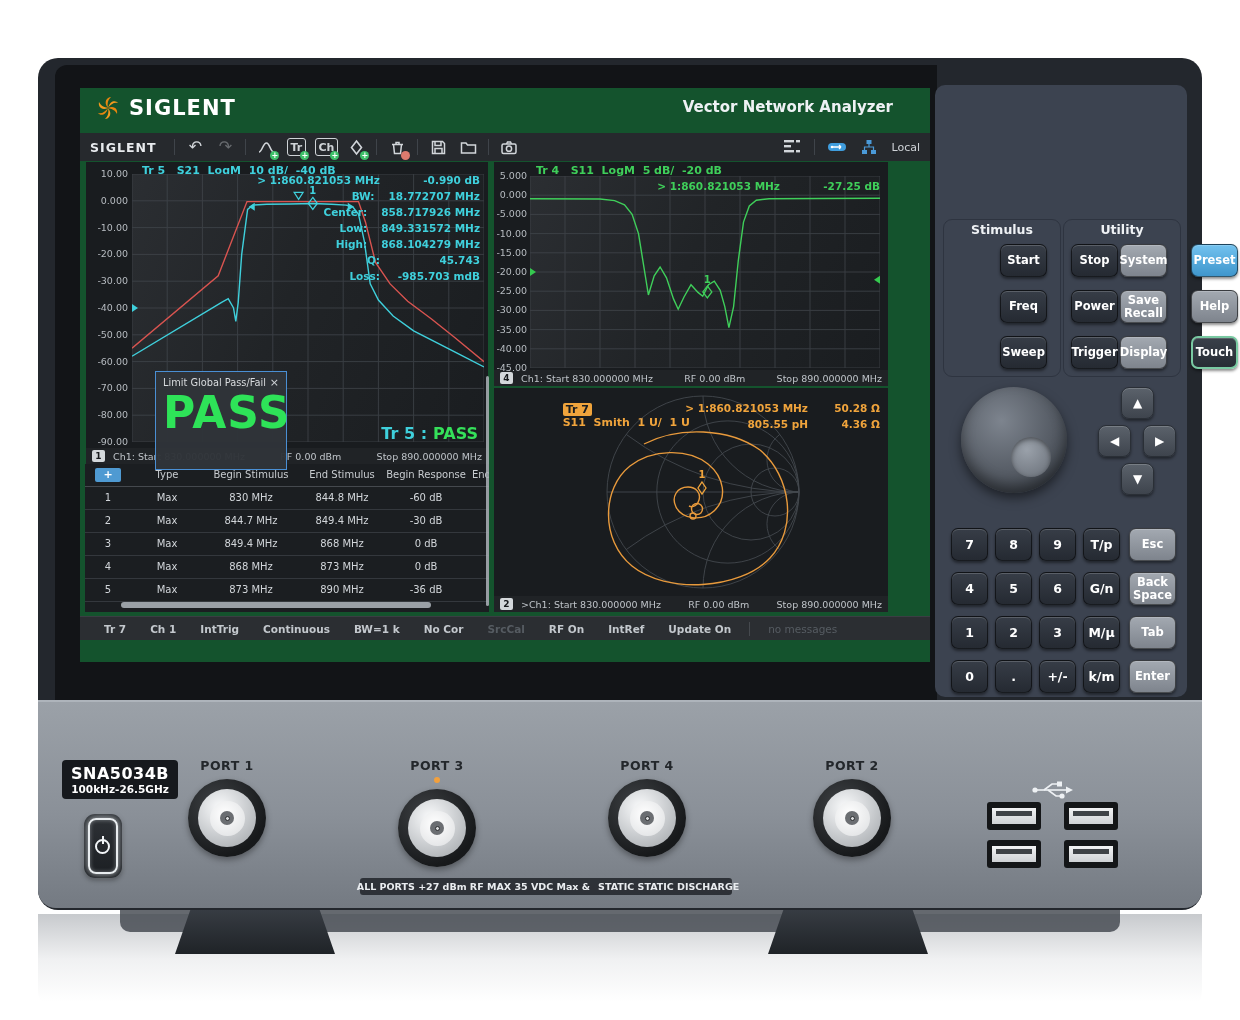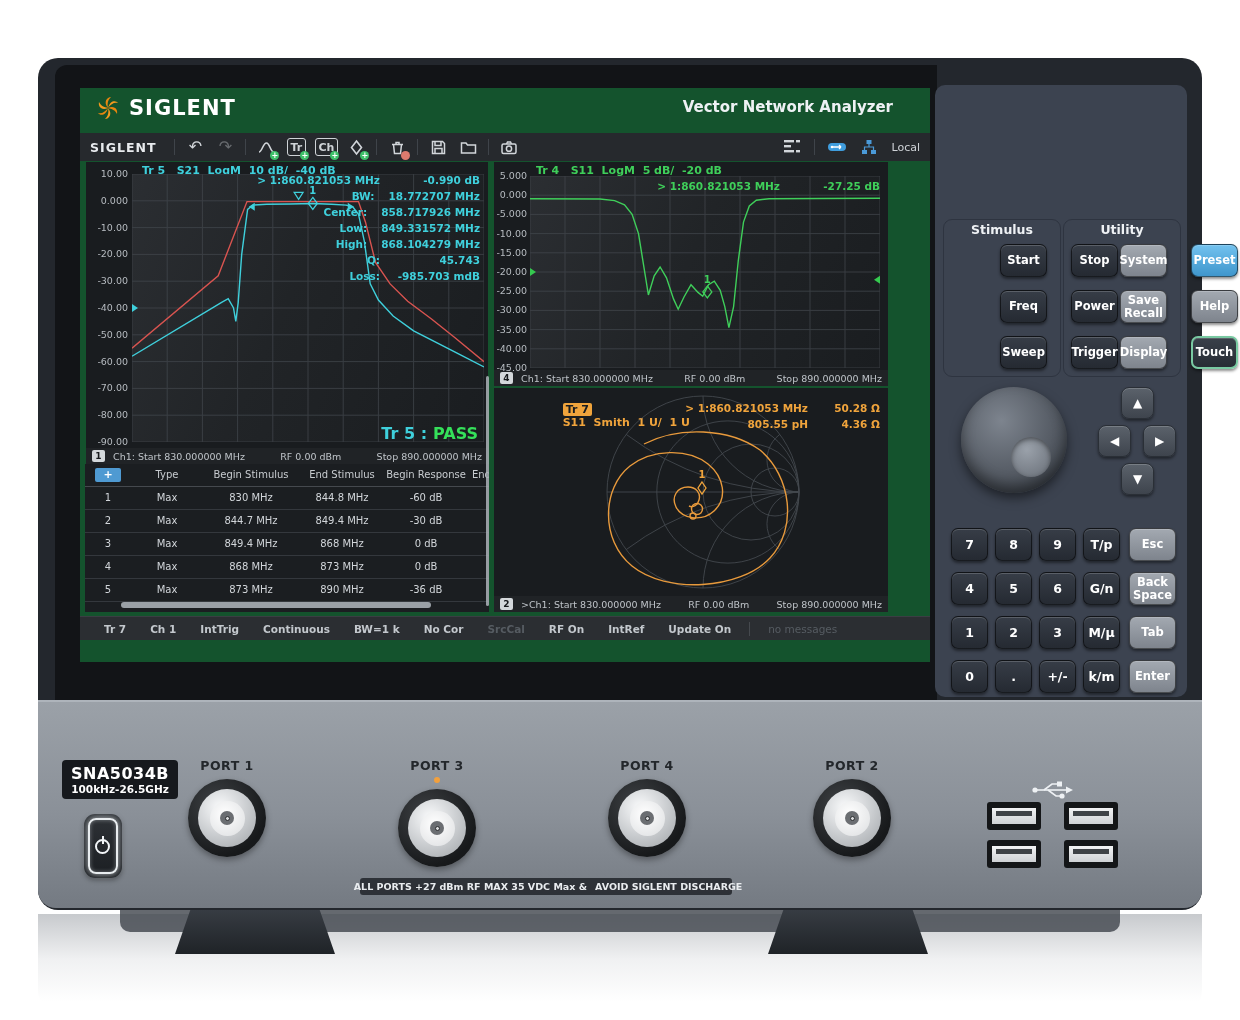--- a/index.html
+++ b/index.html
@@ -511,20 +511,27 @@
             <span class="lt-c c2">873 MHz</span>
             <span class="lt-c c3">890 MHz</span>
             <span class="lt-c c4">-36 dB</span>
             <span class="lt-c c5"></span>
           </div>
         </div>
       <div id="lt-scroll"></div>
     </div>
     <div id="side-scroll" class="abs"></div>
 
+    <div id="dialog" class="abs">
+      <div id="dialog-title">
+        <span>Limit Global Pass/Fail</span>
+        <span id="dialog-close">×</span>
+      </div>
+      <div id="dialog-pass">PASS</div>
+    </div>
 
     <div id="status-bar" class="abs">
         <span class="st">Tr 7</span>
         <span class="st">Ch 1</span>
         <span class="st">IntTrig</span>
         <span class="st">Continuous</span>
         <span class="st">BW=1 k</span>
         <span class="st">No Cor</span>
         <span class="st dim">SrcCal</span>
         <span class="st">RF On</span>
@@ -689,16 +696,16 @@
     <div id="warn-bar" class="abs">
       <svg width="13" height="12" viewBox="0 0 18 16">
         <path d="M9,1 L17,15 H1 Z" fill="#e8c239"></path>
           <text x="9" y="13" font-size="10" font-weight="bold" fill="#1a1d20" text-anchor="middle">!</text>
       </svg>
       <span>ALL PORTS +27 dBm RF MAX  35 VDC Max  &amp;</span>
       <svg width="13" height="12" viewBox="0 0 18 16">
         <path d="M9,1 L17,15 H1 Z" fill="#e8c239"></path>
           <path d="M9,5 L7,9 h2 l-2,4 4,-5 h-2 l2,-3 Z" fill="#1a1d20"></path>
       </svg>
-      <span>AVOID SIGLENT DISCHARGE</span>
+      <span>STATIC STATIC DISCHARGE</span>
     </div>
   </div>
 </div>
 
 </body></html>

